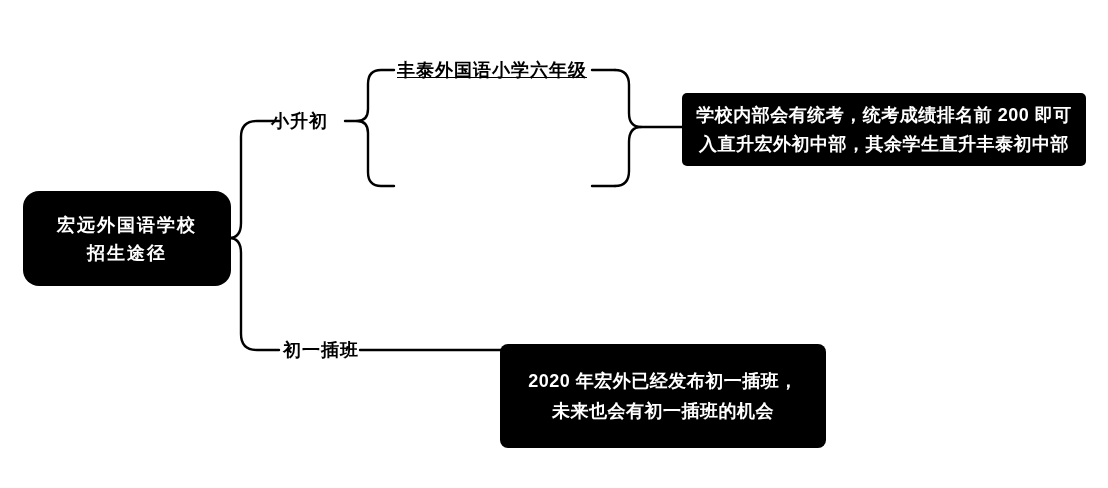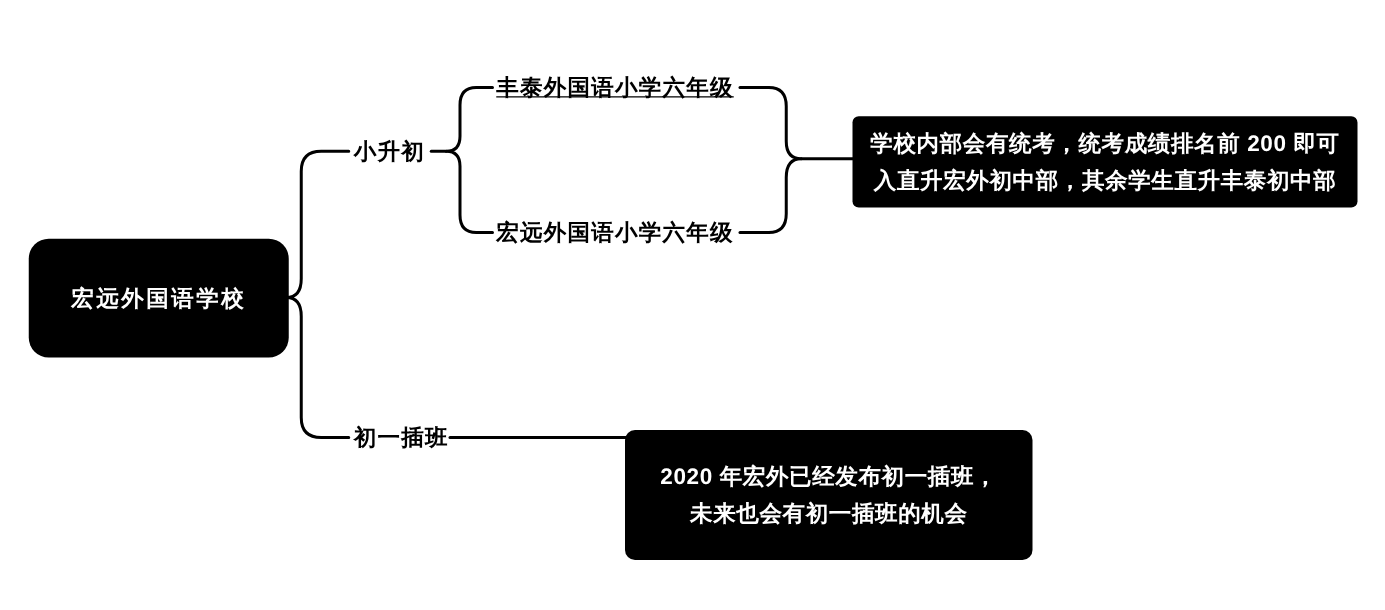--- a/index.html
+++ b/index.html
@@ -71,21 +71,21 @@
   .branch-label {
     position: absolute;
     height: 22px;
     line-height: 22px;
     font-size: 18px;
     font-weight: 700;
     color: #000;
     letter-spacing: 1px;
     white-space: nowrap;
   }
-  .label-xsc   { left: 283px; top: 110px; }
+  .label-xsc   { left: 271px; top: 110px; }
   .label-ft    { left: 397px; top: 59px; text-decoration: underline;  }
   .label-hy    { left: 397px; top: 175px; }
   .label-cycb  { left: 283px; top: 339px; }
 </style>
 </head>
 <body>
 
 <div class="canvas">
 
   <svg class="connector-layer" viewBox="0 0 1108 488" aria-hidden="true">
@@ -95,27 +95,27 @@
     <path class="connector" d="M 394 70 L 381 70 Q 368 70 368 84 L 368 109 Q 368 121 357 121 Q 368 121 368 133 L 368 172 Q 368 186 381 186 L 394 186"></path>
     <path class="connector" d="M 592 70 L 615 70"></path>
     <path class="connector" d="M 592 186 L 615 186"></path>
     <path class="connector" d="M 615 70 Q 629 70 629 85 L 629 113 Q 629 127 641 127 Q 629 127 629 142 L 629 171 Q 629 186 615 186"></path>
     <path class="connector" d="M 641 127 L 683 127"></path>
     <path class="connector" d="M 360 350 L 501 350"></path>
   </svg>
 
   <div class="node-box root-node">
     <span>宏远外国语学校</span>
+    <span>招生途径</span>
   </div>
 
   <div class="branch-label label-xsc">小升初</div>
 
   <div class="branch-label label-ft">丰泰外国语小学六年级</div>
 
-  <div class="branch-label label-hy">宏远外国语小学六年级</div>
 
   <div class="branch-label label-cycb">初一插班</div>
 
   <div class="node-box exam-note">
     <span>学校内部会有统考，统考成绩排名前 200 即可</span>
     <span>入直升宏外初中部，其余学生直升丰泰初中部</span>
   </div>
 
   <div class="node-box transfer-note">
     <span>2020 年宏外已经发布初一插班，</span>

